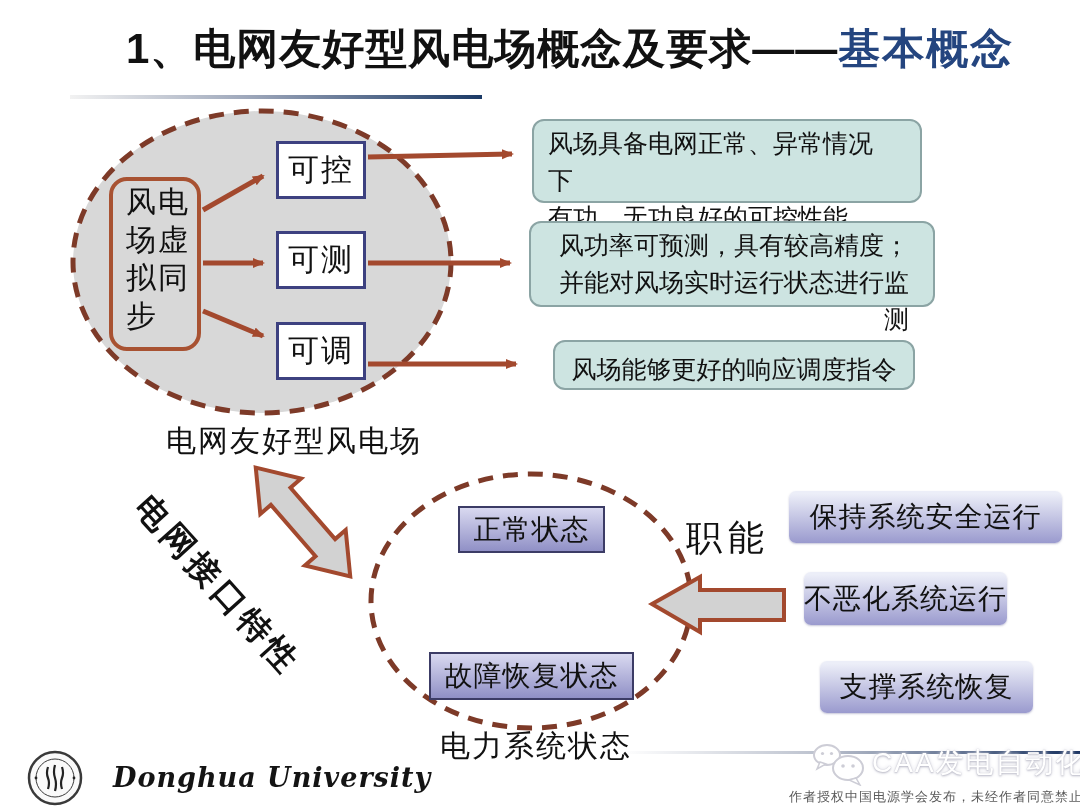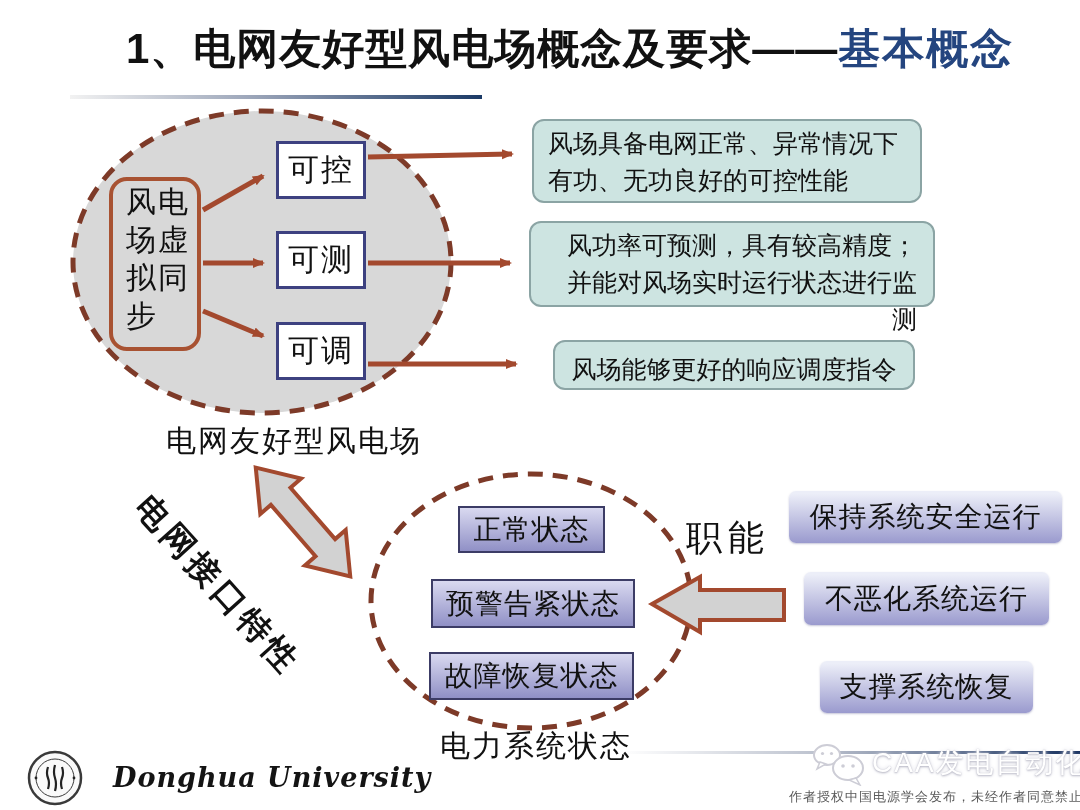--- a/index.html
+++ b/index.html
@@ -25,21 +25,21 @@
       display:flex;align-items:center;justify-content:center;font-family:"Liberation Serif",serif;
       font-size:31px;color:#111;letter-spacing:2px;}
 
   .caption{font-family:"Liberation Serif",serif;color:#111;white-space:nowrap;}
   .caption-wind{left:166px;top:421px;font-size:30px;letter-spacing:2px;}
   .caption-power{left:440px;top:726px;font-size:30px;letter-spacing:2px;}
 
   
   .green-box{background:#cde4e1;border:2px solid #8ba4a4;border-radius:12px;box-sizing:border-box;
       font-family:"Liberation Serif",serif;font-size:25px;line-height:37px;color:#111;
-      padding:4px 16px 0 14px;}
+      padding:4px 24px 0 14px;}
   .g1{left:532px;top:119px;width:390px;height:84px;}
   .g2{left:529px;top:221px;width:406px;height:86px;text-align:right;}
   .g3{left:553px;top:340px;width:362px;height:50px;display:flex;align-items:flex-end;justify-content:center;padding:0;}
 
   
   .iface-label{left:158px;top:486px;transform:rotate(48deg);transform-origin:left top;
       font-size:33px;font-weight:bold;color:#111;letter-spacing:5px;white-space:nowrap;}
 
   
   .state-box{background:linear-gradient(to bottom,#d9d9f0,#9090c6);border:2px solid #3c3c66;
@@ -49,21 +49,21 @@
   .s2{left:431px;top:579px;width:204px;height:49px;}
   .s3{left:429px;top:652px;width:205px;height:48px;}
 
   .role-label{left:686px;top:514px;font-size:36px;font-family:"Liberation Serif",serif;color:#111;letter-spacing:6px;}
 
   
   .func-box{background:linear-gradient(to bottom,#eceef8 5%,#9a9ace);border-radius:7px;
       display:flex;align-items:center;justify-content:center;font-family:"Liberation Serif",serif;
       font-size:28px;color:#111;letter-spacing:1px;box-shadow:0 1px 2px rgba(90,90,140,.35);}
   .f1{left:789px;top:491px;width:273px;height:52px;}
-  .f2{left:804px;top:572px;width:245px;height:53px;}
+  .f2{left:804px;top:572px;width:203px;height:53px;}
   .f3{left:820px;top:661px;width:213px;height:52px;}
 
   
   .uni-script{left:113px;top:762px;font-family:"DejaVu Serif",serif;font-style:italic;font-weight:bold;
       font-size:27px;color:#141414;letter-spacing:1px;}
   .footer-rule{left:620px;top:751px;width:460px;height:3px;
       background:linear-gradient(to right,rgba(230,230,235,0),#b9bfcc 45%,#16305e);}
   .watermark{left:872px;top:744px;font-size:28px;color:#ffffff;letter-spacing:2px;white-space:nowrap;
       text-shadow:0 0 1px #c3c3cd,0 1px 2px #b9b9c6, 0 0 4px #d9d9e2;}
   .copyright{left:789px;top:788px;font-size:13px;color:#5a5a5a;letter-spacing:1px;white-space:nowrap;}
@@ -118,21 +118,20 @@
     <div>风功率可预测，具有较高精度；</div>
     <div>并能对风场实时运行状态进行监测</div>
   </div>
   <div class="abs green-box g3">
     <div>风场能够更好的响应调度指令</div>
   </div>
 
   <div class="abs iface-label">电网接口特性</div>
 
   <div class="abs state-box s1">正常状态</div>
-  <div class="abs state-box s2">预警告紧状态</div>
   <div class="abs state-box s3">故障恢复状态</div>
 
   <div class="abs caption caption-power">电力系统状态</div>
   <div class="abs role-label">职能</div>
 
   <div class="abs func-box f1">保持系统安全运行</div>
   <div class="abs func-box f2">不恶化系统运行</div>
   <div class="abs func-box f3">支撑系统恢复</div>
 
   <svg class="abs" style="left:26px;top:749px;" width="58" height="58" viewBox="0 0 58 58">

